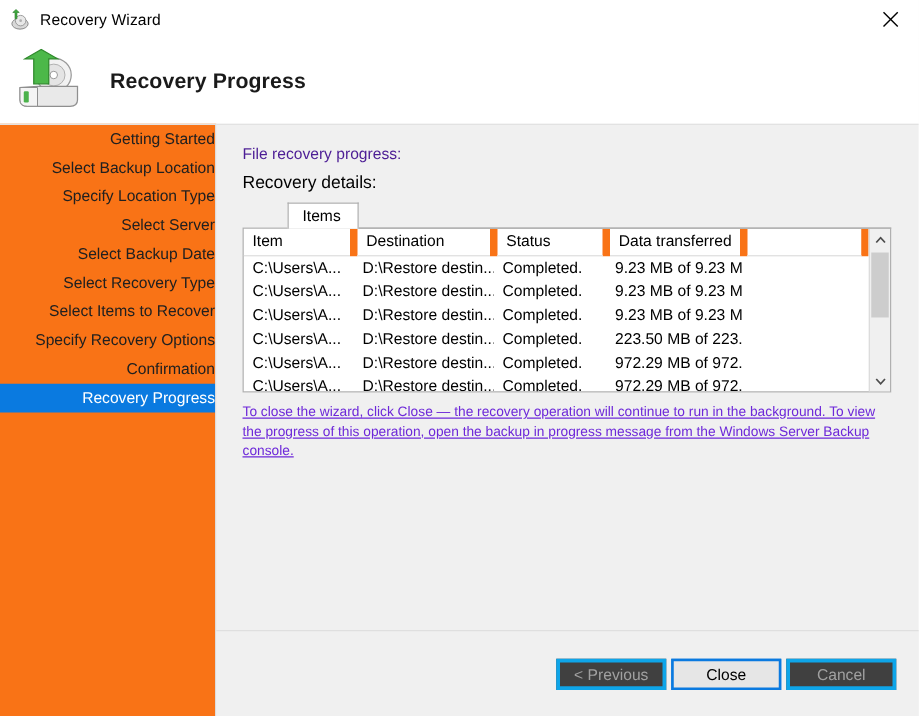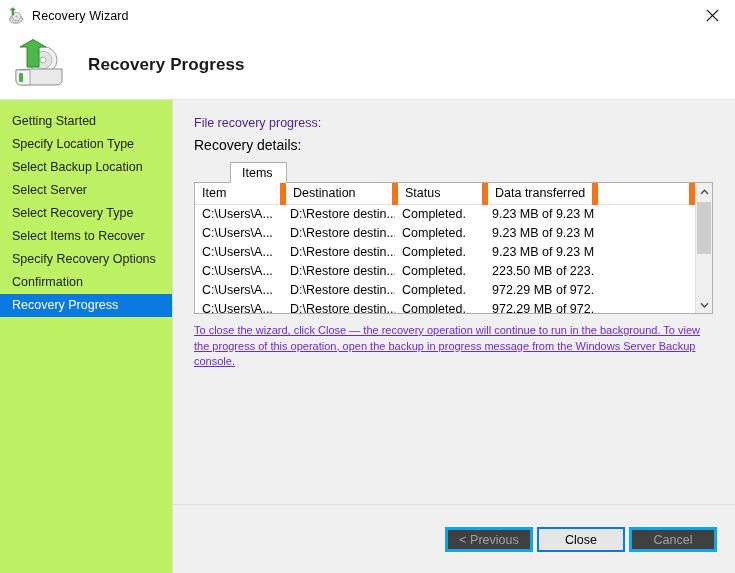--- a/index.html
+++ b/index.html
@@ -78,25 +78,25 @@
   .wizard-body {
     display: flex;
     height: 475px;
     align-items: stretch;
   }
 
   
   .sidebar {
     width: 173px;
     flex: none;
-    background: #bef264;
+    background: #f97316;
     border-top: 1px solid #e2e2e2;
     border-right: 1px solid #dcdcdc;
-    padding-top: 10px;
-    box-sizing: border-box;
+    box-sizing: border-box;
+    text-align: right;
   }
   .sidebar-item {
     height: 23px;
     line-height: 23px;
     padding-left: 12px;
     font-size: 12.5px;
     color: #202020;
     white-space: nowrap;
     cursor: default;
   }
@@ -328,23 +328,24 @@
       <path d="M15 28 L15 8 L8 8 L21 0.5 L34 8 L27 8 L27 28 Z" fill="#4cb849" stroke="#2f8a2c" stroke-width="1"></path>
     </svg>
   </div>
   <div class="banner-title">Recovery Progress</div>
 </div>
 
 <div class="wizard-body">
 
   <div class="sidebar">
     <div class="sidebar-item">Getting Started</div>
+    <div class="sidebar-item">Select Backup Location</div>
     <div class="sidebar-item">Specify Location Type</div>
-    <div class="sidebar-item">Select Backup Location</div>
     <div class="sidebar-item">Select Server</div>
+    <div class="sidebar-item">Select Backup Date</div>
     <div class="sidebar-item">Select Recovery Type</div>
     <div class="sidebar-item">Select Items to Recover</div>
     <div class="sidebar-item">Specify Recovery Options</div>
     <div class="sidebar-item">Confirmation</div>
     <div class="sidebar-item active">Recovery Progress</div>
   </div>
 
   <div class="content">
     <div class="content-inner">
 

